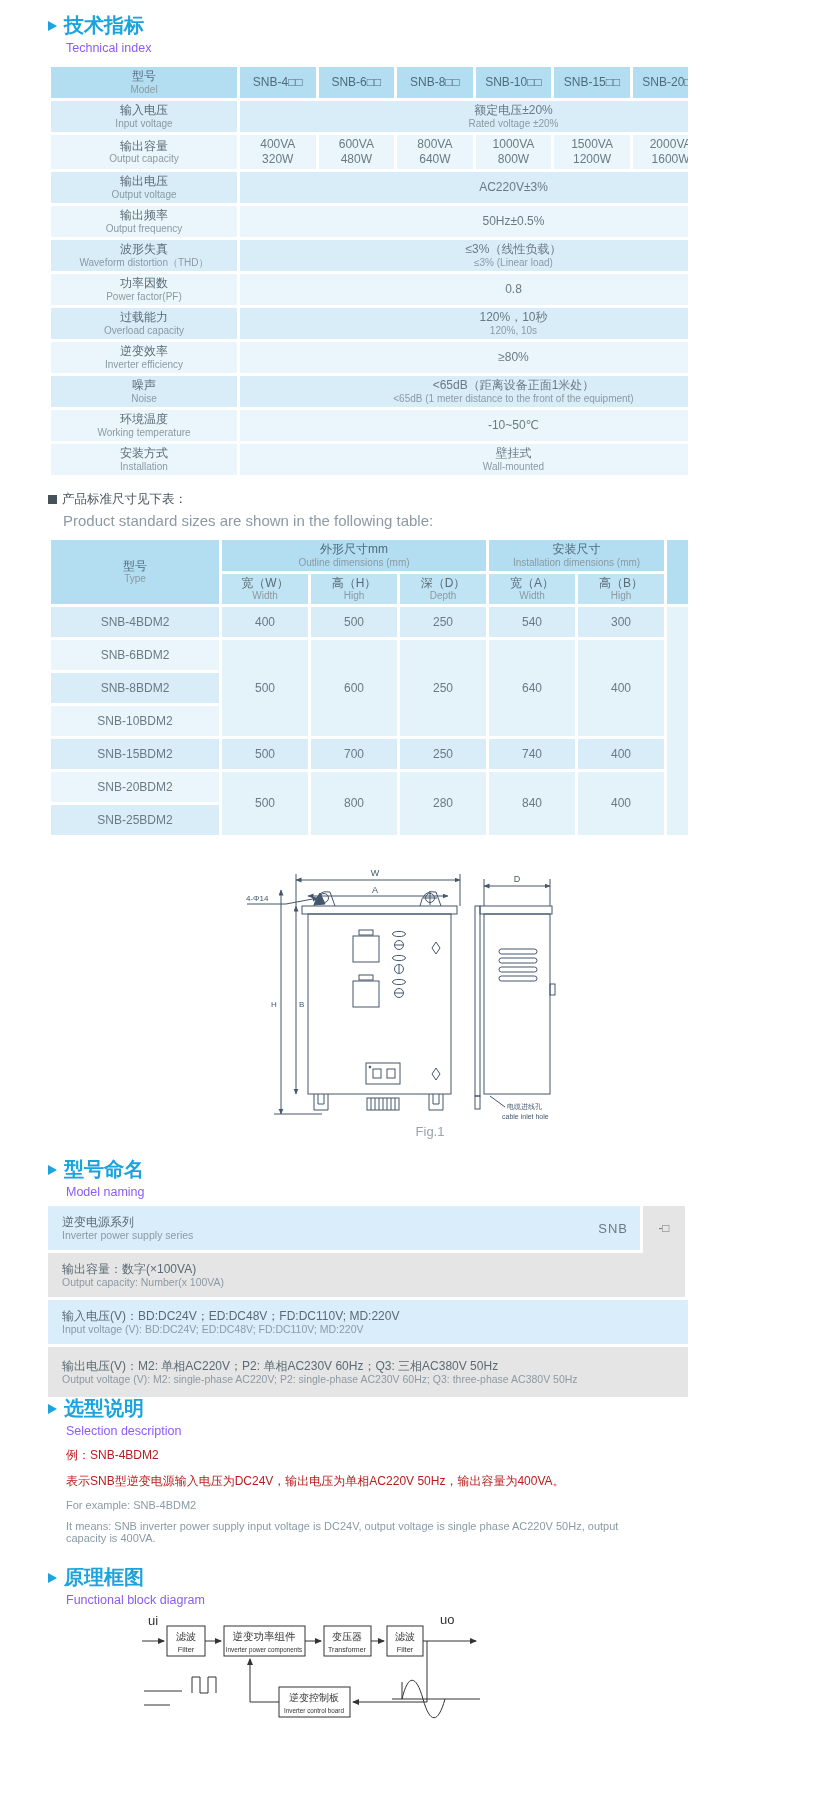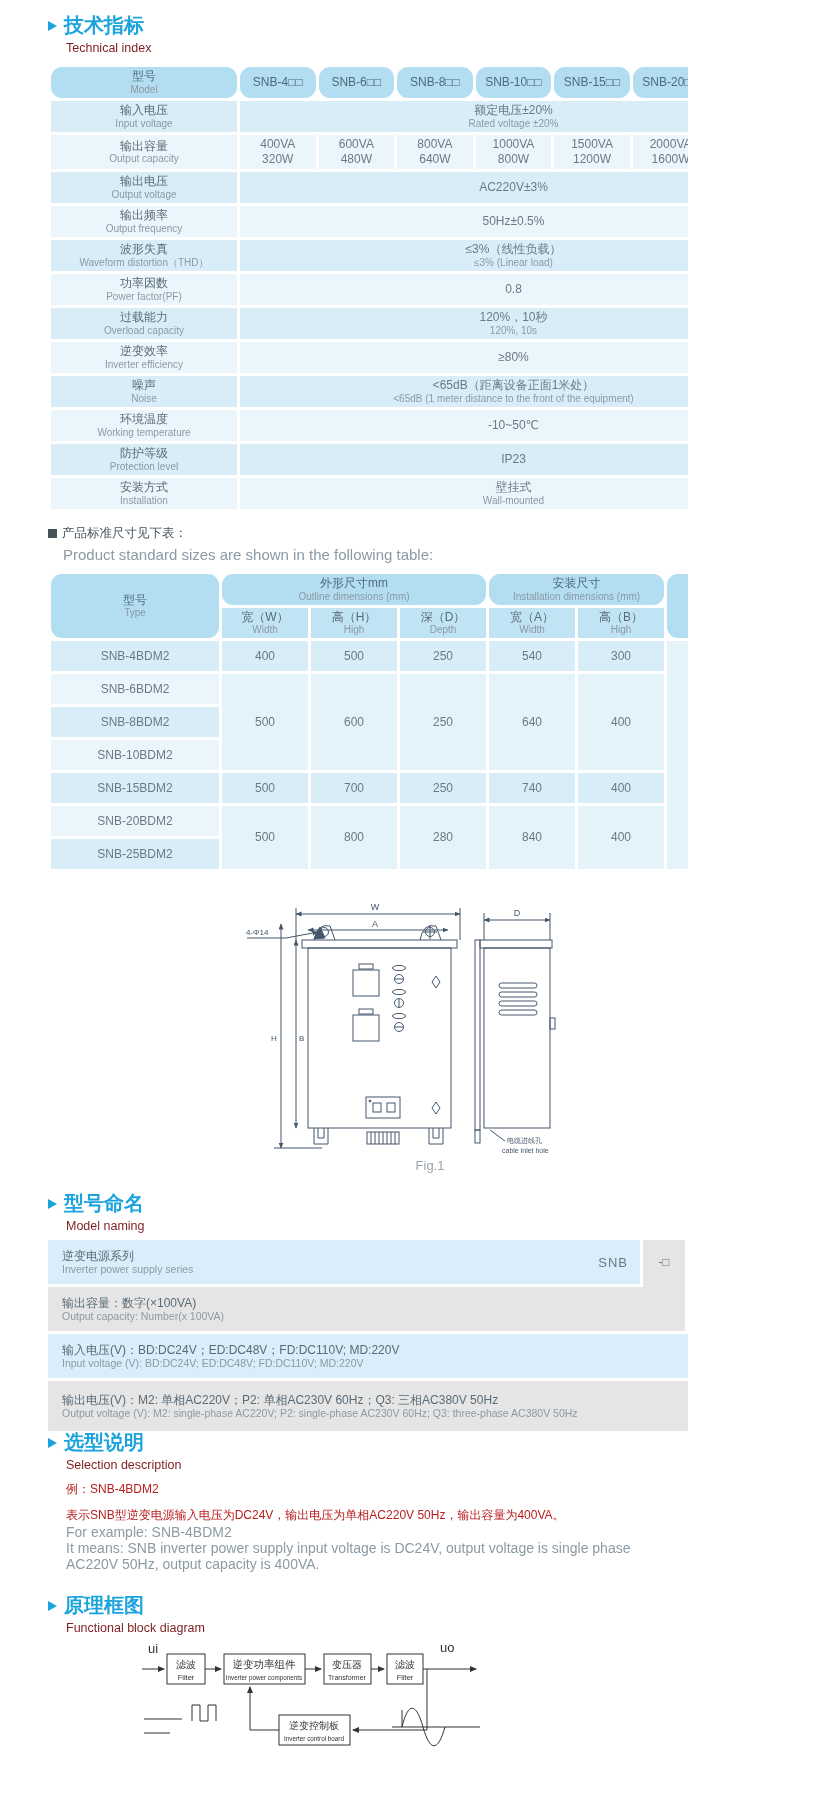--- a/index.html
+++ b/index.html
@@ -3,28 +3,28 @@
 <meta charset="utf-8">
 <style>
   html,body{margin:0;padding:0;background:#fff;}
   .page{position:relative;width:688px;height:1808px;overflow:hidden;background:#fff;
         font-family:"Liberation Sans","DejaVu Sans",sans-serif;box-sizing:border-box;
         padding:14px 40px 0 48px;}
   
   .sec{margin-top:0;}
   .sec-title{display:flex;align-items:center;gap:7px;color:#1aa3dc;font-size:20px;font-weight:bold;line-height:1.15;}
   .tri{width:0;height:0;border-left:9px solid #1aa3dc;border-top:5px solid transparent;border-bottom:5px solid transparent;}
-  .sec-sub{color:#7f1d1d;font-size:12.5px;margin:4px 0 0 18px;}
+  .sec-sub{color:#8b5cf6;font-size:12.5px;margin:4px 0 0 18px;}
   
   table{border-collapse:separate;border-spacing:3px;width:742px;table-layout:fixed;}
   td{text-align:center;vertical-align:middle;padding:2px 1px;}
   .cn{font-size:12px;color:#5a6b75;line-height:1.22;}
   .en{font-size:10px;color:#8b9aa4;line-height:1.2;}
   .val{font-size:12px;color:#6a7a84;line-height:1.25;}
-  .hdr{background:#b3def1;border-radius:11px;}
+  .hdr{background:#b3def1;}
   .hdr .cn{color:#4e6b7c;}
   .hdr2{background:#c0e4f4;}
   .alt-a{background:#d9edf8;margin-left:16px;}
   .alt-b{background:#eaf6fc;}
   .merged{background:#e4f2fa;}
   .spec td{height:27px;}
   .dim td{height:26px;}
   
   .note{margin-top:13px;}
   .note-cn{display:flex;align-items:center;gap:5px;font-size:12.5px;color:#46525a;}
@@ -36,21 +36,21 @@
   .lblue{background:#d9eefa;}
   .lgray{background:#e6e5e5;}
   .bar{display:flex;align-items:center;justify-content:space-between;box-sizing:border-box;padding:0 12px 0 14px;}
   .bar .txt .cn{font-size:12px;color:#5a6b75;}
   .bar .txt .en{font-size:10.5px;color:#8b9aa4;}
   .code-prefix{font-size:13px;color:#6a7a84;letter-spacing:1px;}
   .vband{display:flex;justify-content:center;align-items:flex-start;}
   .code-part{font-size:12px;color:#777;height:44px;display:flex;align-items:center;}
   
   .sel-line-cn{font-size:12px;color:#b91c1c;margin-top:9px;}
-  .sel-line-en{font-size:14px;color:#8b9aa4;}
+  .sel-line-en{font-size:11px;color:#8b9aa4;margin-top:9px;}
   
   .draw-wrap{width:742px;margin-top:8px;}
   svg text{font-family:"Liberation Sans","DejaVu Sans",sans-serif;}
 </style>
 </head>
 <body>
 
 <div class="page">
 
   <div class="sec">
@@ -210,29 +210,20 @@
             <div class="en">&lt;65dB (1 meter distance to the front of the equipment)</div>
           </td>
     </tr>
     <tr>
       <td class="alt-b">
             <div class="cn">环境温度</div>
             <div class="en">Working temperature</div>
           </td>
       <td class="alt-b" colspan="7">
             <div class="val">-10~50℃</div>
-          </td>
-    </tr>
-    <tr>
-      <td class="alt-a">
-            <div class="cn">防护等级</div>
-            <div class="en">Protection level</div>
-          </td>
-      <td class="alt-a" colspan="7">
-            <div class="val">IP23</div>
           </td>
     </tr>
     <tr>
       <td class="alt-b">
             <div class="cn">安装方式</div>
             <div class="en">Installation</div>
           </td>
       <td class="alt-b" colspan="7">
             <div class="val">壁挂式</div>
             <div class="en">Wall-mounted</div>

